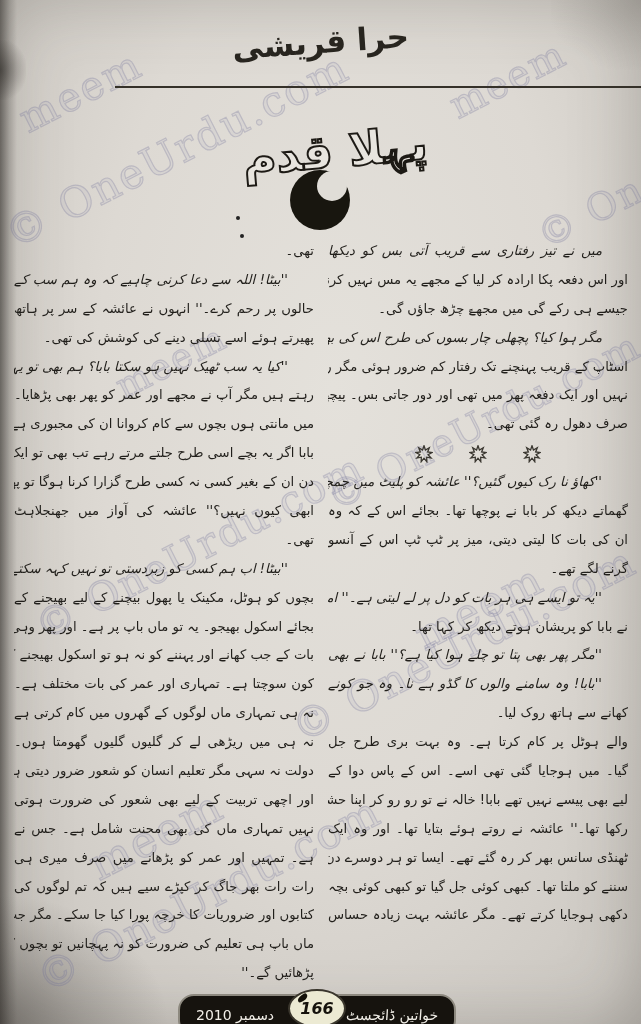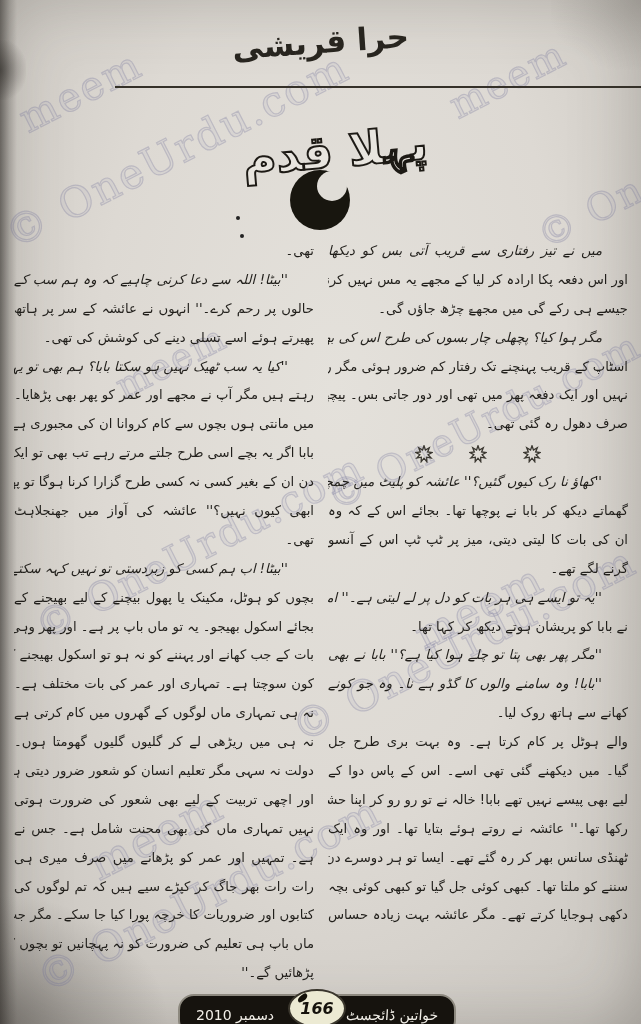--- a/index.html
+++ b/index.html
@@ -146,21 +146,21 @@
         <div class="line indent">''کھاؤ نا رک کیوں گئیں؟'' عائشہ کو پلیٹ میں چمچہ</div>
         <div class="line">گھماتے دیکھ کر بابا نے پوچھا تھا۔ بجائے اس کے کہ وہ</div>
         <div class="line">ان کی بات کا لیتی دیتی، میز پر ٹپ ٹپ اس کے آنسو</div>
         <div class="line end">گرنے لگے تھے۔</div>
         <div class="line indent">''یہ تو ایسے ہی ہر بات کو دل پر لے لیتی ہے۔'' امی</div>
         <div class="line end">نے بابا کو پریشان ہوتے دیکھ کر کہا تھا۔</div>
         <div class="line indent">''مگر پھر بھی پتا تو چلے ہوا کیا ہے؟'' بابا نے بھی</div>
         <div class="line indent">''بابا! وہ سامنے والوں کا گڈو ہے نا۔ وہ جو کونے</div>
         <div class="line end">کھانے سے ہاتھ روک لیا۔</div>
         <div class="line">والے ہوٹل پر کام کرتا ہے۔ وہ بہت بری طرح جل</div>
-        <div class="line">گیا۔ میں دیکھنے گئی تھی اسے۔ اس کے پاس دوا کے</div>
+        <div class="line">گیا۔ میں ہوجایا گئی تھی اسے۔ اس کے پاس دوا کے</div>
         <div class="line">لیے بھی پیسے نہیں تھے بابا! خالہ نے تو رو رو کر اپنا حشر کر</div>
         <div class="line">رکھا تھا۔'' عائشہ نے روتے ہوئے بتایا تھا۔ اور وہ ایک</div>
         <div class="line">ٹھنڈی سانس بھر کر رہ گئے تھے۔ ایسا تو ہر دوسرے دن</div>
         <div class="line">سننے کو ملتا تھا۔ کبھی کوئی جل گیا تو کبھی کوئی بچہ کسی</div>
         <div class="line">دکھی ہوجایا کرتے تھے۔ مگر عائشہ بہت زیادہ حساس</div>
       </div>
     <div class="col">
         <div class="line end">تھی۔</div>
         <div class="line indent">''بیٹا! اللہ سے دعا کرنی چاہیے کہ وہ ہم سب کے</div>
         <div class="line">حالوں پر رحم کرے۔'' انہوں نے عائشہ کے سر پر ہاتھ</div>

